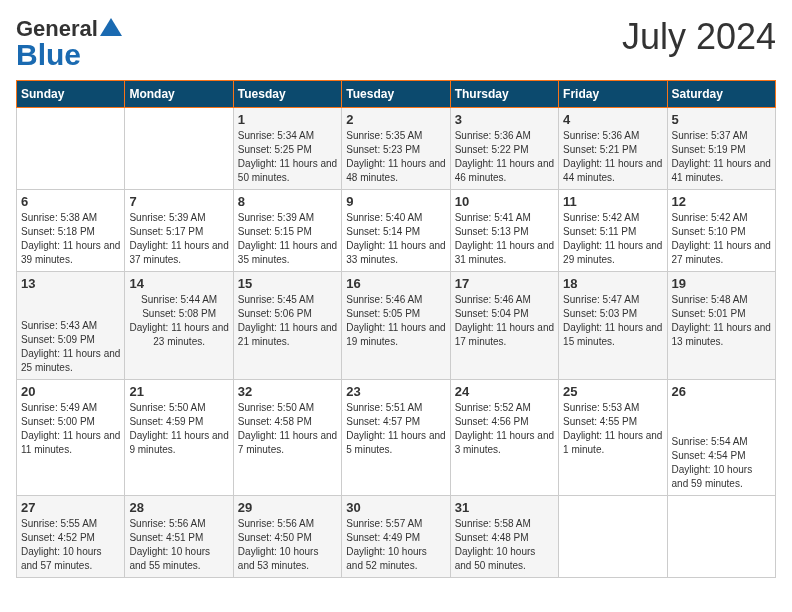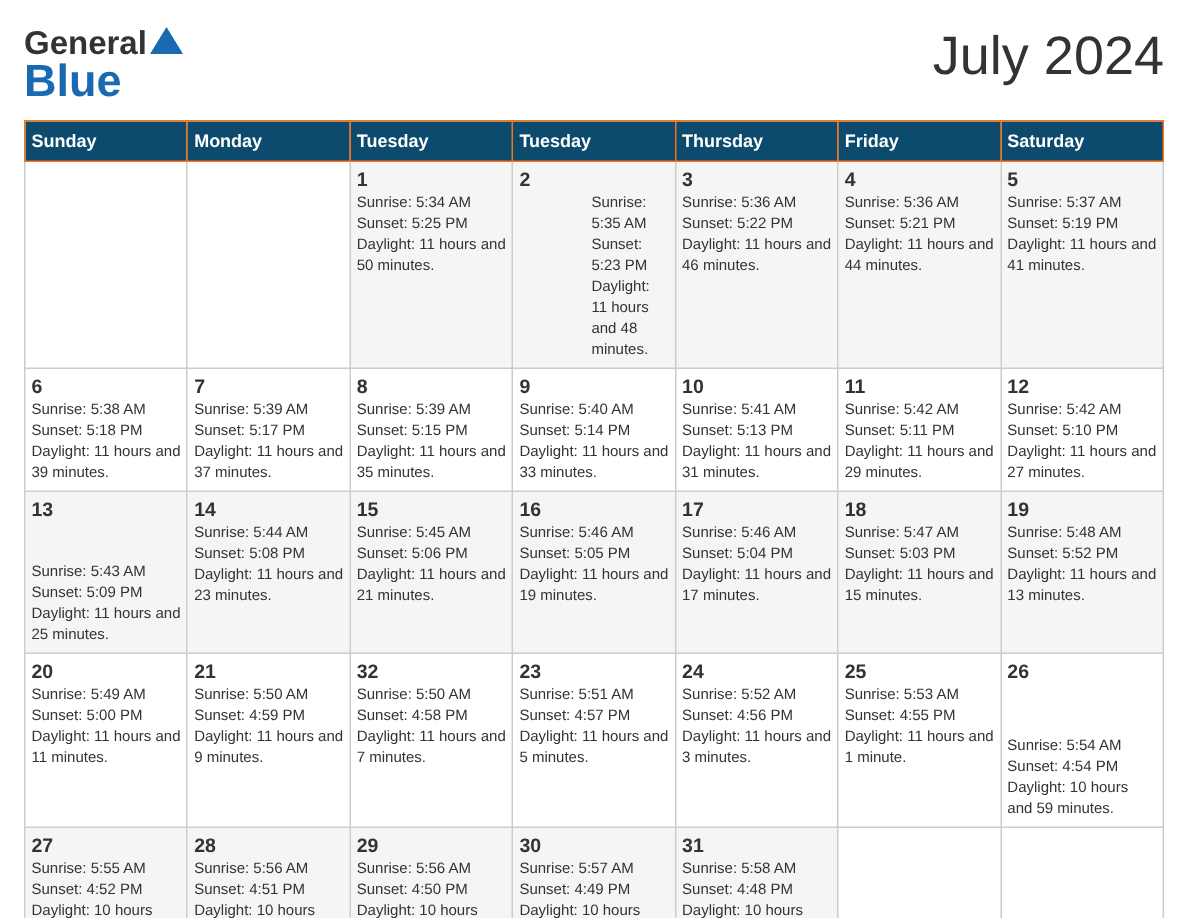--- a/index.html
+++ b/index.html
@@ -108,21 +108,21 @@
         <td class="empty-cell"></td>
         <td class="empty-cell"></td>
         <td>
           <div class="day-number">1</div>
           <div class="day-detail" style="white-space: pre-line;">Sunrise: 5:34 AM
 Sunset: 5:25 PM
 Daylight: 11 hours and 50 minutes.</div>
         </td>
         <td>
           <div class="day-number">2</div>
-          <div class="day-detail" style="white-space: pre-line; margin-left: 48px;">Sunrise: 5:35 AM
+          <div class="day-detail" style="white-space: pre-line;">Sunrise: 5:35 AM
 Sunset: 5:23 PM
 Daylight: 11 hours and 48 minutes.</div>
         </td>
         <td>
           <div class="day-number">3</div>
           <div class="day-detail" style="white-space: pre-line;">Sunrise: 5:36 AM
 Sunset: 5:22 PM
 Daylight: 11 hours and 46 minutes.</div>
         </td>
         <td>
@@ -184,21 +184,21 @@
       </tr>
       <tr>
         <td>
           <div class="day-number">13</div>
           <div class="day-detail" style="white-space: pre-line; margin-top: 28px;">Sunrise: 5:43 AM
 Sunset: 5:09 PM
 Daylight: 11 hours and 25 minutes.</div>
         </td>
         <td>
           <div class="day-number">14</div>
-          <div class="day-detail" style="white-space: pre-line;">Sunrise: 5:44 AM
+          <div class="day-detail" style="white-space: pre-line; text-align: center;">Sunrise: 5:44 AM
 Sunset: 5:08 PM
 Daylight: 11 hours and 23 minutes.</div>
         </td>
         <td>
           <div class="day-number">15</div>
           <div class="day-detail" style="white-space: pre-line;">Sunrise: 5:45 AM
 Sunset: 5:06 PM
 Daylight: 11 hours and 21 minutes.</div>
         </td>
         <td>
@@ -215,21 +215,21 @@
         </td>
         <td>
           <div class="day-number">18</div>
           <div class="day-detail" style="white-space: pre-line;">Sunrise: 5:47 AM
 Sunset: 5:03 PM
 Daylight: 11 hours and 15 minutes.</div>
         </td>
         <td>
           <div class="day-number">19</div>
           <div class="day-detail" style="white-space: pre-line;">Sunrise: 5:48 AM
-Sunset: 5:52 PM
+Sunset: 5:01 PM
 Daylight: 11 hours and 13 minutes.</div>
         </td>
       </tr>
       <tr>
         <td>
           <div class="day-number">20</div>
           <div class="day-detail" style="white-space: pre-line;">Sunrise: 5:49 AM
 Sunset: 5:00 PM
 Daylight: 11 hours and 11 minutes.</div>
         </td>

